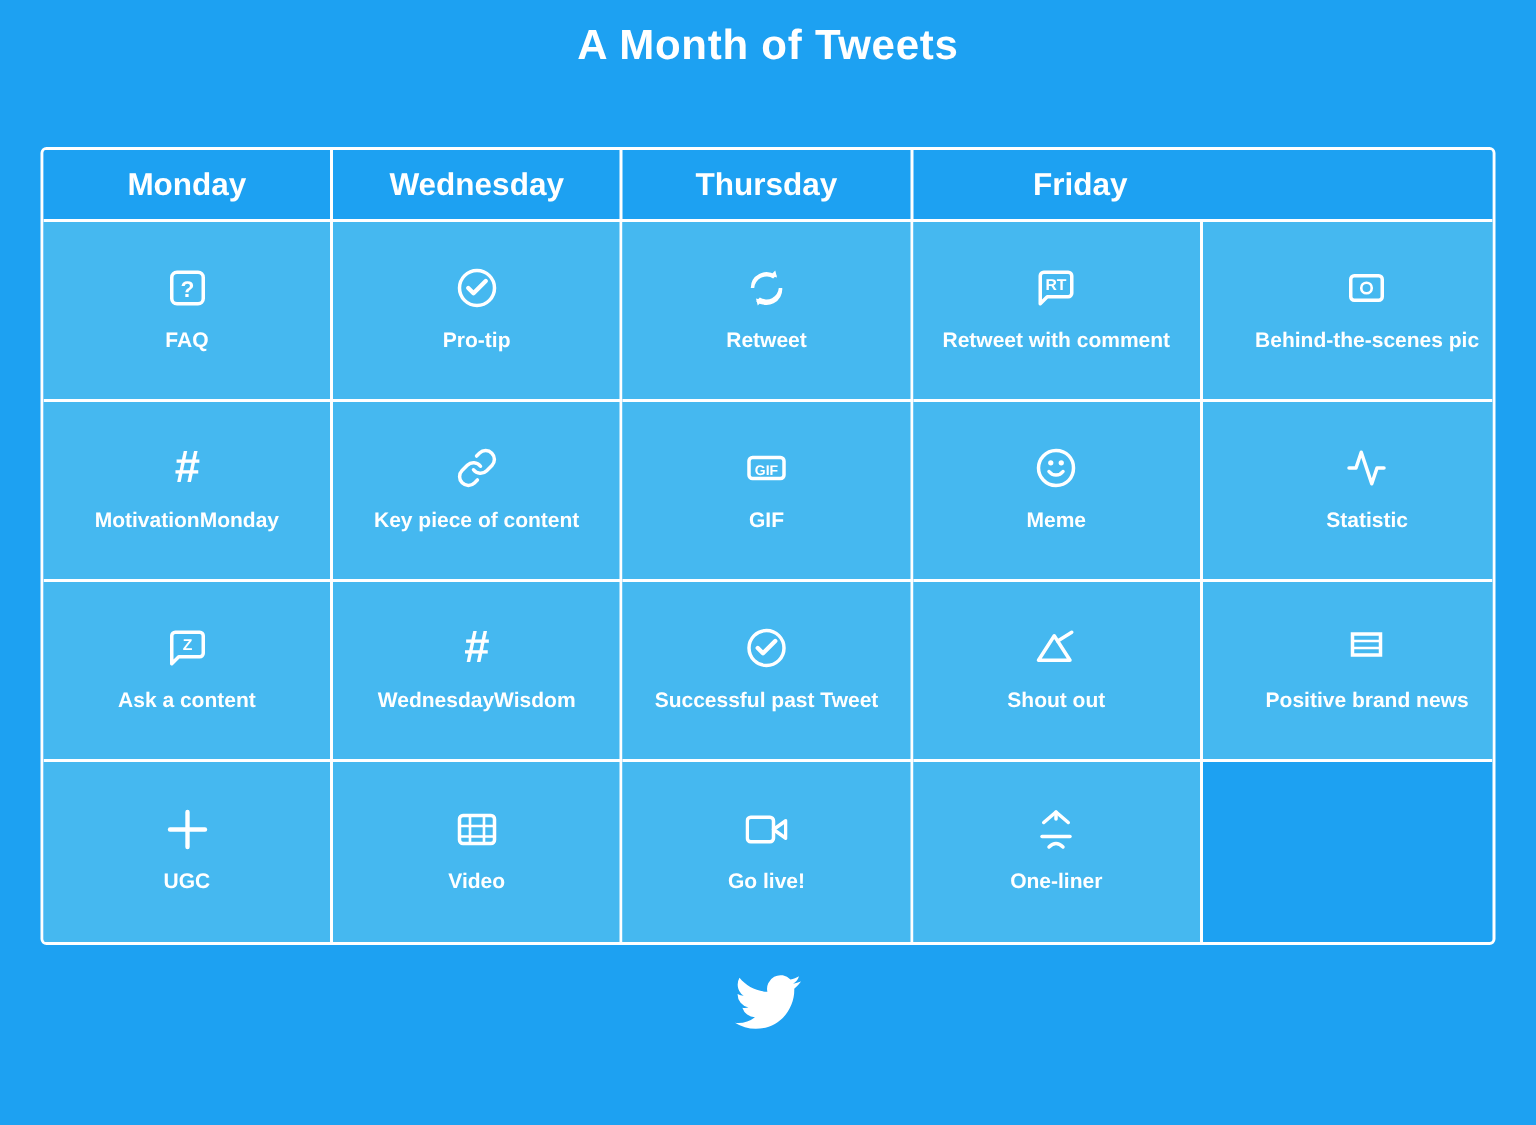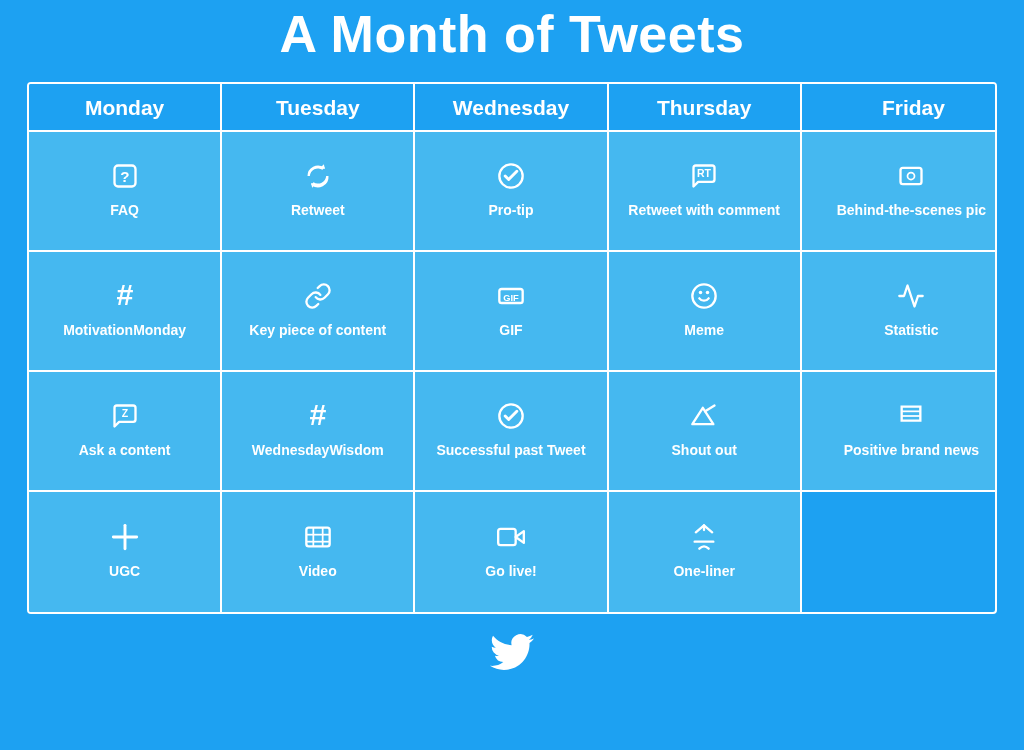--- a/index.html
+++ b/index.html
@@ -9,31 +9,32 @@
       width: 1024px;
       height: 750px;
       display: flex;
       flex-direction: column;
       align-items: center;
       justify-content: flex-start;
       overflow: hidden;
     }
     h1 {
       color: white;
-      font-size: 52px;
+      font-size: 28px;
       font-weight: 900;
       text-align: center;
-      margin: 4px 0 18px 0;
+      margin: 14px 0 18px 0;
       letter-spacing: 0.5px;
     }
     .calendar-wrapper {
       width: 970px;
       border: 2px solid white;
       border-radius: 4px;
       overflow: hidden;
+      margin-top: 34px;
     }
     .header-row {
       display: grid;
       grid-template-columns: repeat(5, 1fr);
       background-color: #1DA1F2;
     }
     .header-cell {
       color: white;
       font-size: 21px;
       font-weight: 900;
@@ -89,47 +90,46 @@
     }
   </style>
 </head>
 <body>
 
 <h1>A Month of Tweets</h1>
 
 <div class="calendar-wrapper">
   <div class="header-row">
   <div class="header-cell">Monday</div>
-      <div class="header-cell">Tuesday</div>
       <div class="header-cell">Wednesday</div>
       <div class="header-cell">Thursday</div>
       <div class="header-cell">Friday</div>
     </div>
   <div class="grid">
   <div class="cell">
         <div class="cell-icon"><svg viewBox="0 0 24 24" width="28" height="28" fill="white">
             <rect x="3" y="3" width="18" height="18" rx="3" stroke="white" stroke-width="2" fill="none"></rect>
             <text x="12" y="17" text-anchor="middle" font-size="13" font-weight="900" fill="white">?</text>
           </svg></div>
         <div class="cell-label">FAQ</div>
       </div>
       <div class="cell">
+        <div class="cell-icon"><svg viewBox="0 0 24 24" width="28" height="28">
+            <circle cx="12" cy="12" r="10" stroke="white" stroke-width="2" fill="none"></circle>
+            <polyline points="7,12 10,15 17,8" stroke="white" stroke-width="2.5" fill="none" stroke-linecap="round" stroke-linejoin="round"></polyline>
+          </svg></div>
+        <div class="cell-label">Pro-tip</div>
+      </div>
+      <div class="cell">
         <div class="cell-icon"><svg viewBox="0 0 24 24" width="28" height="28" fill="white">
             <path d="M17.9 4.5l-2.1 2.1A7 7 0 0 0 5 12H3a9 9 0 0 1 14.1-7.4zM6.1 19.5l2.1-2.1A7 7 0 0 0 19 12h2a9 9 0 0 1-14.9 7.5z" fill="white"></path>
             <polyline points="17,2 18,6 14,5" fill="white" stroke="white" stroke-width="0"></polyline>
             <polyline points="7,22 6,18 10,19" fill="white" stroke="white" stroke-width="0"></polyline>
           </svg></div>
         <div class="cell-label">Retweet</div>
-      </div>
-      <div class="cell">
-        <div class="cell-icon"><svg viewBox="0 0 24 24" width="28" height="28">
-            <circle cx="12" cy="12" r="10" stroke="white" stroke-width="2" fill="none"></circle>
-            <polyline points="7,12 10,15 17,8" stroke="white" stroke-width="2.5" fill="none" stroke-linecap="round" stroke-linejoin="round"></polyline>
-          </svg></div>
-        <div class="cell-label">Pro-tip</div>
       </div>
       <div class="cell">
         <div class="cell-icon"><svg viewBox="0 0 24 24" width="28" height="28">
             <path d="M21 15a2 2 0 0 1-2 2H7l-4 4V5a2 2 0 0 1 2-2h14a2 2 0 0 1 2 2z" stroke="white" stroke-width="2" fill="none" stroke-linejoin="round"></path>
             <text x="12" y="13" text-anchor="middle" font-size="9" font-weight="900" fill="white">RT</text>
           </svg></div>
         <div class="cell-label">Retweet with comment</div>
       </div>
       <div class="cell">
         <div class="cell-icon"><svg viewBox="0 0 24 24" width="28" height="28">

